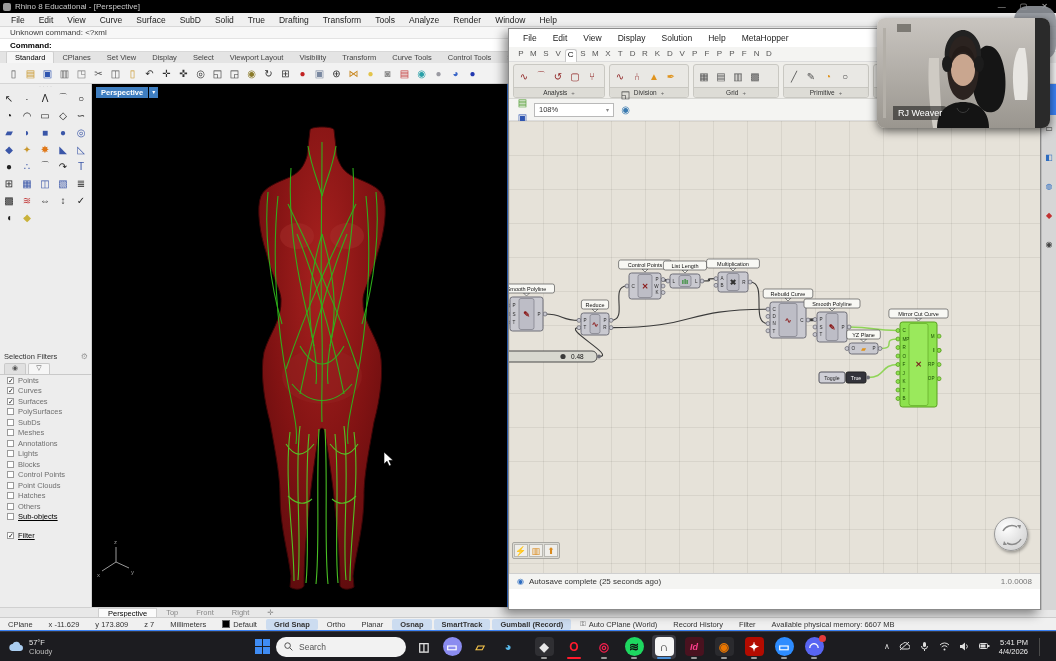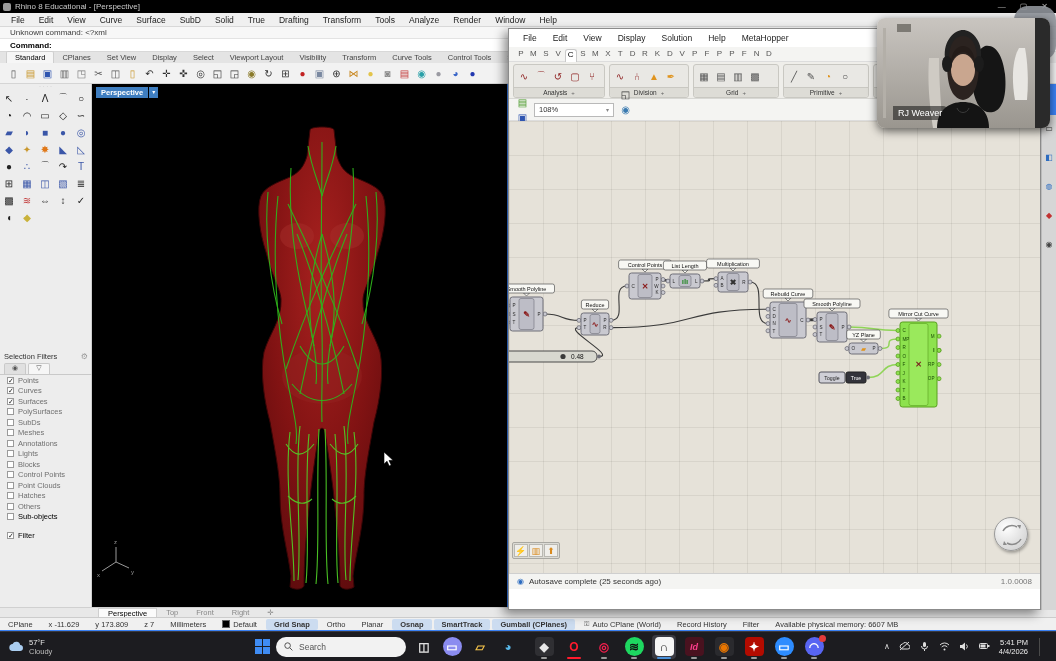--- a/index.html
+++ b/index.html
@@ -25,21 +25,21 @@
   #palette{display:grid;grid-template-columns:repeat(5,17px);justify-content:center;gap:1px;}
   .palico{width:16px;height:16px;display:flex;align-items:center;justify-content:center;font-size:10px;border-radius:2px;}
   #selfilters{position:absolute;left:0;top:266px;width:92px;}
   #sf-head{display:flex;justify-content:space-between;align-items:center;padding:2px 4px;font-size:7.5px;color:#333;}
   #sf-tabs{display:flex;border-bottom:1px solid #c9c9c9;padding-left:4px;gap:2px;}
   .sf-tab{width:22px;height:11px;font-size:7px;text-align:center;background:#e0e0e0;border:1px solid #c9c9c9;border-bottom:none;border-radius:2px 2px 0 0;color:#555;}
   .sf-tab.on{background:#f6f6f6;}
   .cbrow{display:flex;align-items:center;gap:4px;padding:1px 0 1px 7px;height:10.5px;}
   .cbx{width:7px;height:7px;border:1px solid #9a9a9a;background:#fff;font-size:7px;line-height:6px;text-align:center;color:#222;}
   .cbl{font-size:7.5px;color:#707070;}
-  .cbl.strong{color:#000;}
+  .cbl.strong{color:#000;text-decoration:underline;}
   
   #viewport{left:92px;top:84px;width:415px;height:523px;background:#000;overflow:hidden;}
   #vp-chip{position:absolute;left:4px;top:3px;display:flex;}
   #vp-chip .name{background:#3f7ec0;color:#fff;font-size:7.5px;font-weight:bold;padding:1px 5px;}
   #vp-chip .car{background:#3f7ec0;color:#fff;font-size:6px;padding:1px 3px;margin-left:1px;}
   
   #vp-tabs{left:0;top:607px;width:1056px;height:10px;background:#e8e8e8;display:flex;align-items:center;padding-left:98px;border-top:1px solid #d0d0d0;}
   #vp-tabs span{font-size:7.5px;color:#888;padding:0 9px;}
   #vp-tabs span.active{background:#fbfbfb;color:#000;border:1px solid #cfcfcf;border-bottom:none;}
   #rh-status{left:0;top:617px;width:1056px;height:13px;background:#f0f0f0;border-top:1px solid #ccc;display:flex;align-items:center;font-size:7.5px;color:#333;}
@@ -397,21 +397,21 @@
       <div class="st-seg">
         <span>Planar</span>
       </div>
       <div class="st-seg hl">
         <span>Osnap</span>
       </div>
       <div class="st-seg hl">
         <span>SmartTrack</span>
       </div>
       <div class="st-seg hl">
-        <span>Gumball (CPlanes)</span>
+        <span>Gumball (Record)</span>
       </div>
       <div class="st-seg">
         <span style="font-size: 7px;">⚿</span>
         <span>Auto CPlane (World)</span>
       </div>
       <div class="st-seg">
         <span>Record History</span>
       </div>
       <div class="st-seg">
         <span>Filter</span>

